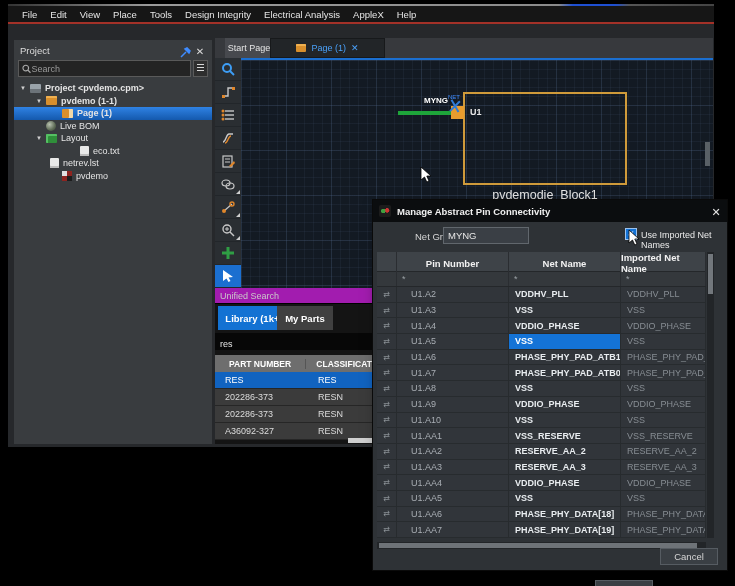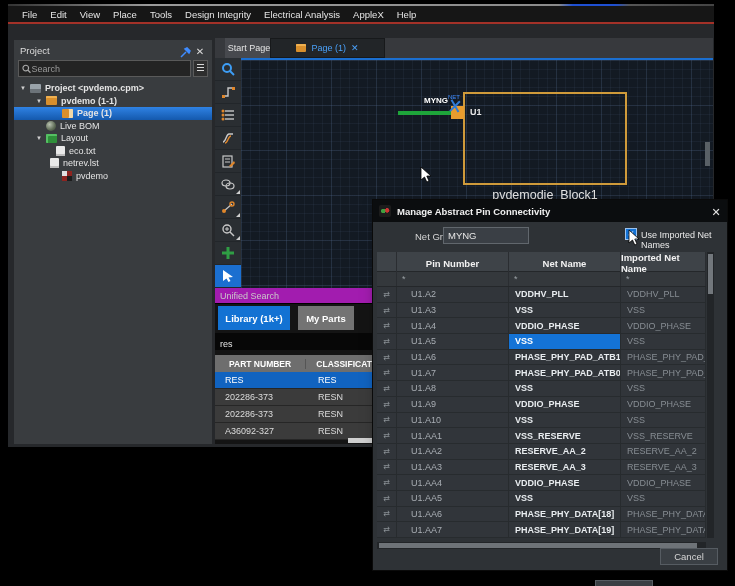--- a/index.html
+++ b/index.html
@@ -91,21 +91,21 @@
   #block-name { left:463px; top:188px; width:164px; text-align:center; color:#e9e9e9; font-size:12.5px; z-index:2; }
   #canvas-vscroll { left:705px; top:142px; width:5px; height:24px; background:#596066; z-index:2; }
 
   
   #unified { left:215px; top:288px; width:172px; height:156px; background:#141414; z-index:3; }
   .us-title { position:absolute; left:0; top:0; width:100%; height:16px; background:#a21caf;
     border-bottom:1px solid #000; color:#c9c9c9; font-size:9px; line-height:16px; padding-left:5px; }
   .us-tab { position:absolute; top:18px; height:24px; display:flex; align-items:center; justify-content:center;
     color:#fff; font-weight:bold; font-size:9.5px; cursor:pointer; }
   #us-tab-library { left:3px; width:72px; background:#1372d3; }
-  #us-tab-myparts { left:83px; width:56px; background:#737373; }
+  #us-tab-myparts { left:62px; width:56px; background:#404040; }
   .us-search { position:absolute; left:0; top:45px; width:172px; height:17px; background:#070707; }
   .us-search input { width:100%; height:100%; background:transparent; border:none; outline:none;
     color:#e5e5e5; font-size:9px; padding-left:5px; font-family:inherit; }
   .us-header { position:absolute; left:0; top:67px; width:172px; height:17px; background:#6e6e6e;
     display:flex; align-items:center; color:#fff; font-weight:bold; font-size:8.5px; }
   .us-header .c1 { width:92px; padding-left:14px; border-right:1px solid #555; }
   .us-header .c2 { padding-left:10px; }
   #us-rows { position:absolute; left:0; top:84px; width:172px; }
   .us-row { height:17px; background:#3b3b3b; border-bottom:1px solid #262626; display:flex;
     align-items:center; color:#dcdcdc; font-size:9px; cursor:pointer; }
@@ -224,21 +224,21 @@
         <span class="ticon"></span>
         <span>Live BOM</span>
       </div>
 
       <div class="trow expandable" data-icon="layout" style="padding-left: 22px;">
         <span class="caret">▼</span>
         <span class="ticon"></span>
         <span>Layout</span>
       </div>
 
-      <div class="trow" data-icon="file" style="padding-left: 32px;">
+      <div class="trow" data-icon="file" style="padding-left: 56px;">
         <span class="caret">▼</span>
         <span class="ticon"></span>
         <span>eco.txt</span>
       </div>
 
       <div class="trow" data-icon="file" style="padding-left: 26px;">
         <span class="caret">▼</span>
         <span class="ticon"></span>
         <span>netrev.lst</span>
       </div>

